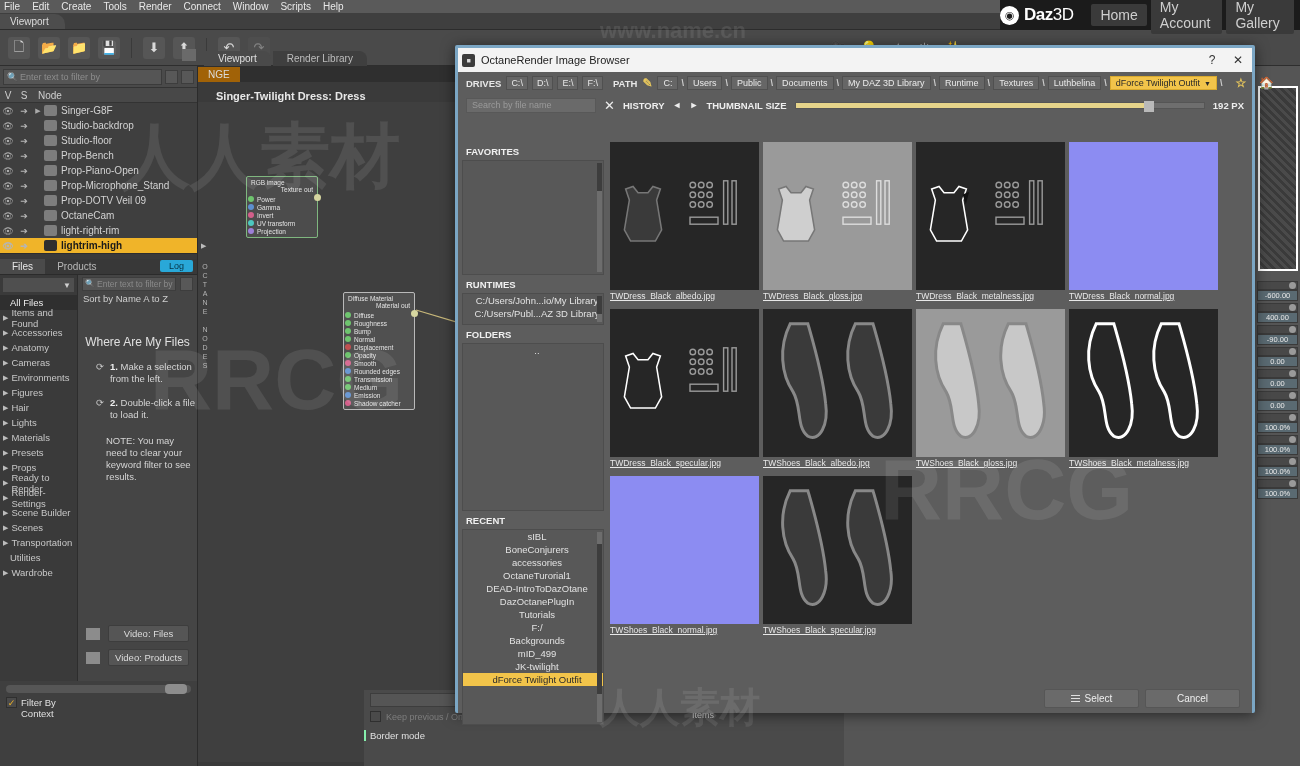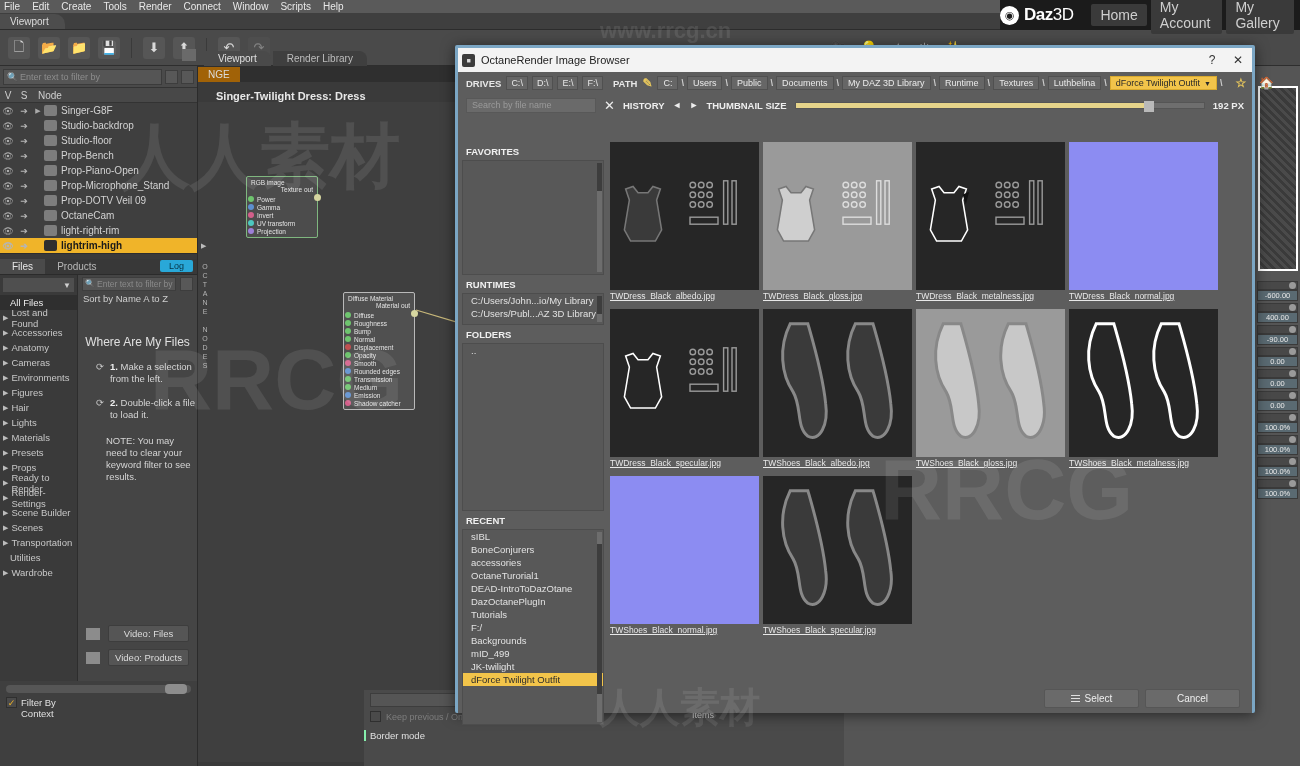--- a/index.html
+++ b/index.html
@@ -182,21 +182,21 @@
                color:#9a9a9a;font-size:9px;display:flex;align-items:center;padding-left:5px;}
   #histlbl{font-size:9.5px;font-weight:bold;color:#eee;}
   #thumblbl{font-size:9.5px;font-weight:bold;color:#eee;}
   #thumbslider{ flex:1;height:7px;background:#6e6e6e;border:1px solid #555;position:relative;}
   #thumbslider .fill{position:absolute;left:0;top:0;bottom:0;right:60px;background:#e6d48a;}
   #thumbslider .knob{position:absolute;right:50px;top:-2px;width:10px;height:11px;background:#b9b9b9;}
   #pxlbl{font-size:9.5px;font-weight:bold;color:#eee;}
   
   #dlgside{ position:absolute;left:0;top:70px;width:150px;bottom:32px;}
   .sechdr{ font-size:9.5px;font-weight:bold;color:#f0f0f0;padding:4px 0 3px 8px;}
-  .secbody{ background:#585858;border:1px solid #4d4d4d;margin:0 4px;position:relative;}
+  .secbody{ background:#585858;border:1px solid #4d4d4d;margin:0 4px;position:relative;text-align:center;}
   .sideitem{ font-size:9.5px;color:#e2e2e2;padding:1px 0 1px 8px;white-space:nowrap;
              overflow:hidden;text-overflow:ellipsis;}
   .sideitem.cur{ background:#f2c44a;color:#2a2a2a;}
   .sbar{position:absolute;right:1px;top:2px;bottom:2px;width:5px;background:#6d6d6d;}
   .sbar .th{position:absolute;left:0;right:0;background:#3d3d3d;}
   
   #grid{ position:absolute;left:152px;top:70px;right:4px;bottom:32px;
          display:flex;flex-wrap:wrap;align-content:flex-start;gap:4px 4px;overflow:hidden;}
   .cell{ width:149px;height:163px;position:relative;}
   .thumb{ width:149px;height:148px;background:#2e2e2e;position:relative;overflow:hidden;}
@@ -373,21 +373,21 @@
 
     <div id="fpanel">
       <div id="fcats">
         <div id="fcatdrop">▼</div>
         <div id="catlist">
             <div class="cat active plain">
               <span>All Files</span>
             </div>
             <div class="cat">
               <span class="arw">▶</span>
-              <span>Lost and Found</span>
+              <span>Items and Found</span>
             </div>
             <div class="cat">
               <span class="arw">▶</span>
               <span>Accessories</span>
             </div>
             <div class="cat">
               <span class="arw">▶</span>
               <span>Anatomy</span>
             </div>
             <div class="cat">
@@ -968,17 +968,17 @@
       </div>
       <div class="fbtn">
         <span>Cancel</span>
       </div>
     </div>
   </div>
 </div>
 
 <div id="cursor"></div>
 
-<div class="wm" style="left:600px;top:18px;font-size:22px;">www.rrcg.cn</div>
+<div class="wm" style="left:600px;top:18px;font-size:22px;">www.name.cn</div>
 <div class="wm" style="left:150px;top:330px;font-size:86px;">RRCG</div>
 <div class="wm" style="left:880px;top:440px;font-size:86px;">RRCG</div>
 <div class="wm" style="left:120px;top:110px;font-size:70px;">人人素材</div>
 <div class="wm" style="left:600px;top:680px;font-size:40px;">人人素材</div>
 
 </body></html>

